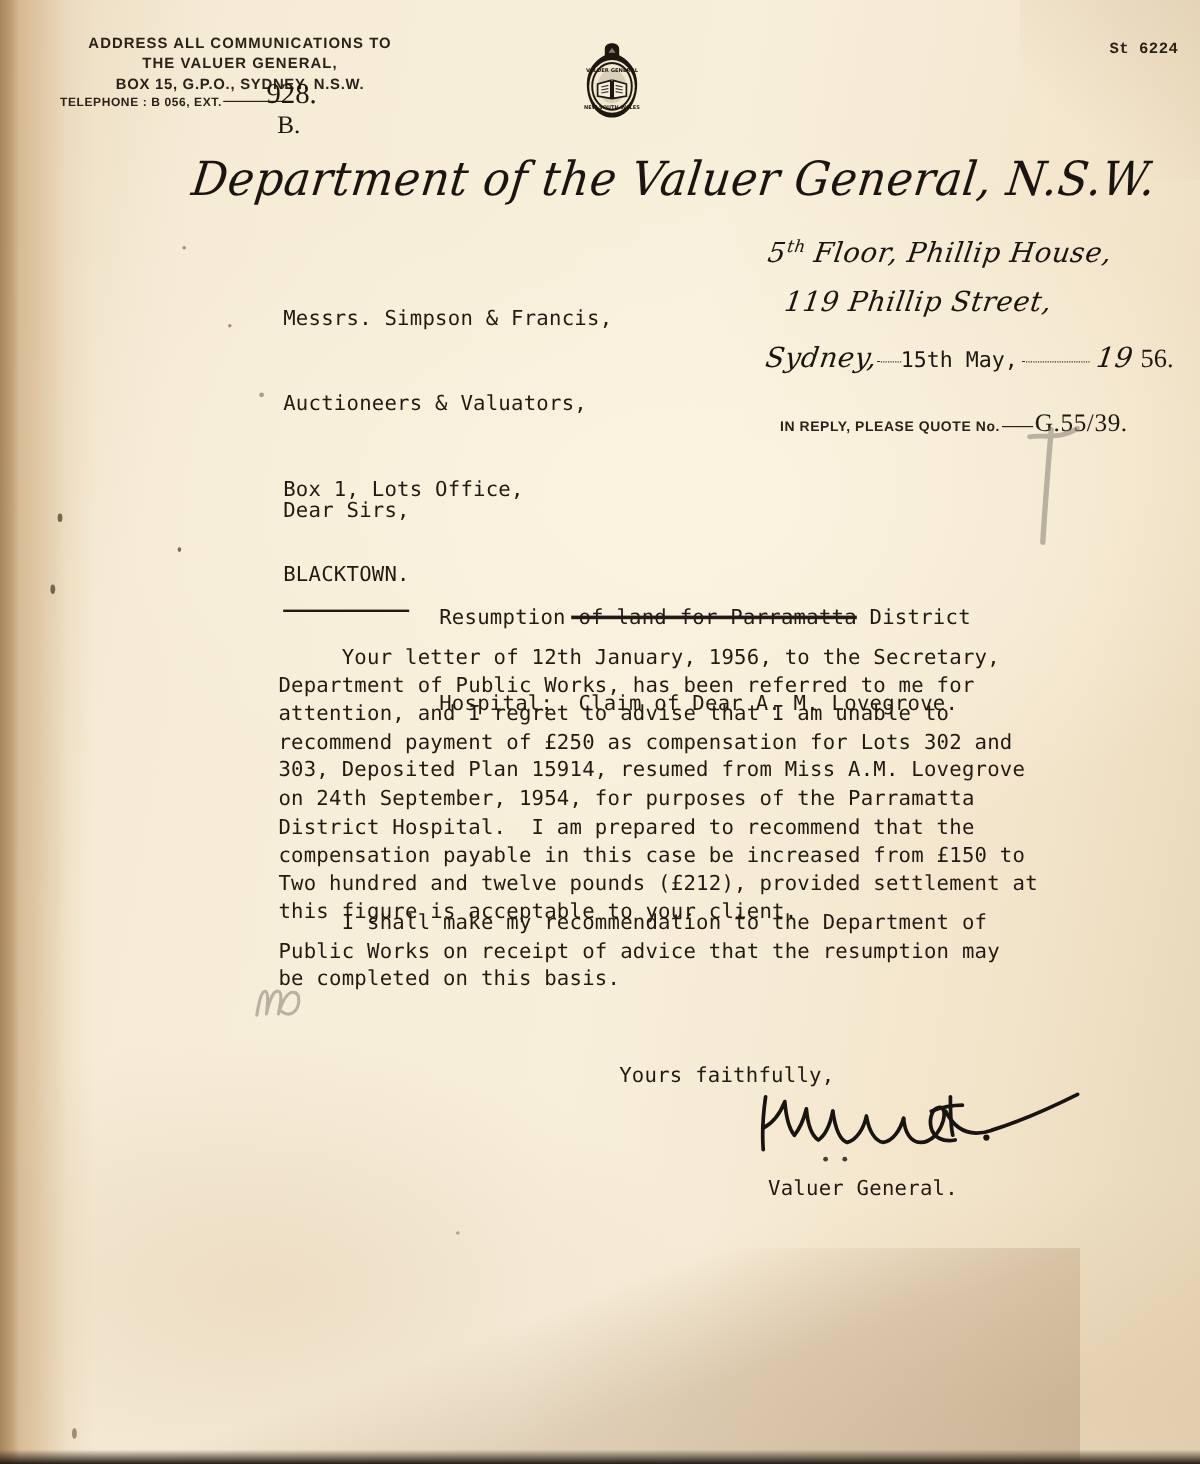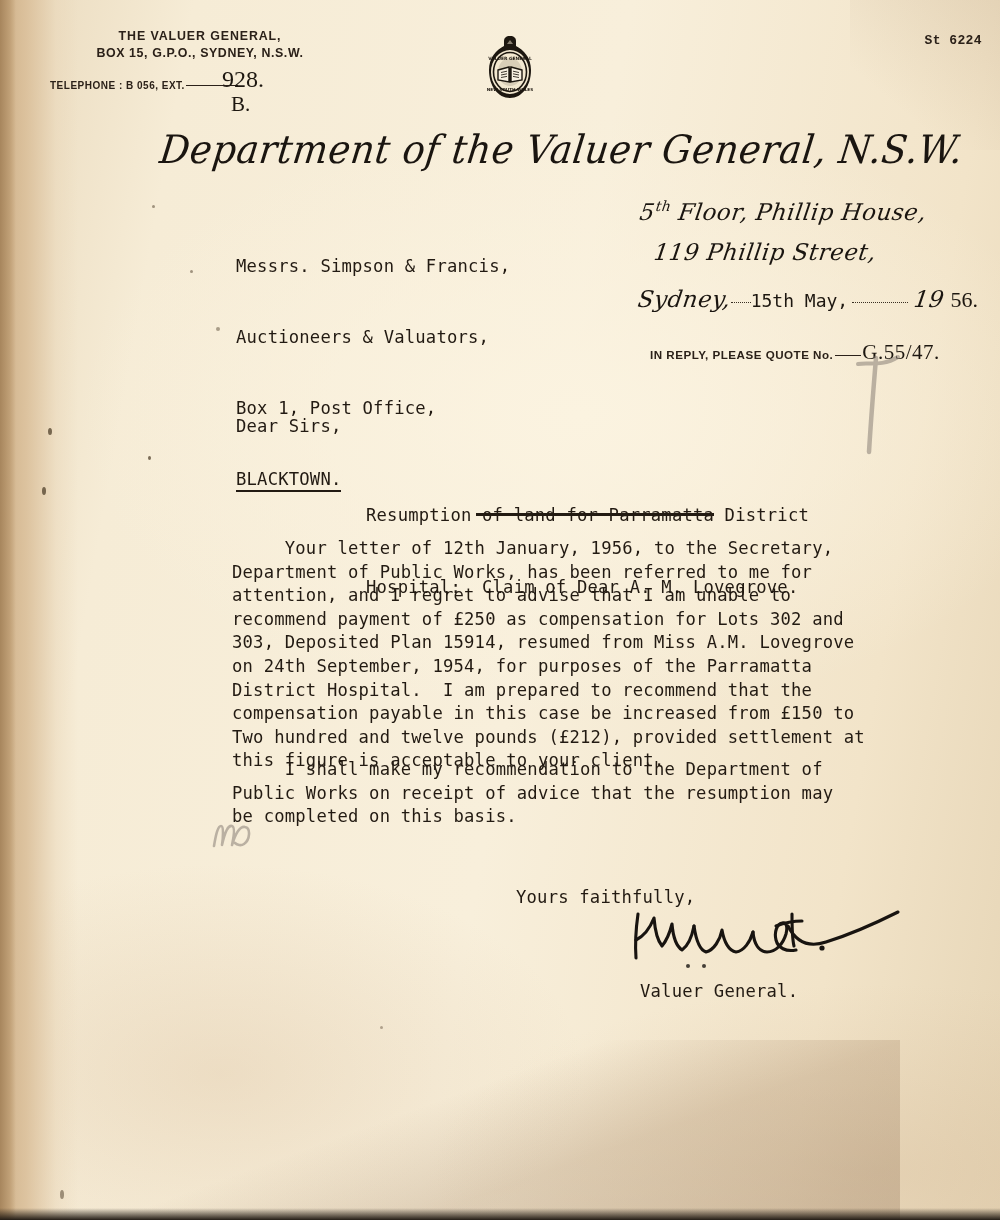--- a/index.html
+++ b/index.html
@@ -133,21 +133,21 @@
   .pencil-tick{position:absolute;left:836px;top:352px;width:80px;height:105px;opacity:.55;}
   .pencil-init{position:absolute;left:208px;top:818px;width:60px;height:34px;opacity:.55;}
 
   
   .tw{
     font-family:"DejaVu Sans Mono","Liberation Mono",monospace;
     color:#221a12;font-size:17.2px;line-height:23.6px;
     letter-spacing:.2px;white-space:pre;
   }
   .addressee{position:absolute;left:236px;top:208px;}
-  .addressee .u{border-bottom:2px solid #221a12;padding-bottom:1px;}
+  .addressee .u{border-bottom:2px solid #221a12;padding-bottom:19px;}
 
   .dear{position:absolute;left:236px;top:415px;}
   .subject{position:absolute;left:366px;top:455px;line-height:24px;}
   .rule-sep{
     position:absolute;left:476px;top:513px;width:238px;height:0;
     border-bottom:3px solid #231b12;
   }
   .para1{position:absolute;left:232px;top:537px;}
   .para2{position:absolute;left:232px;top:758px;}
   .yours{position:absolute;left:516px;top:838px;margin-top:48px;}
@@ -169,20 +169,21 @@
   <div class="spot" style="left:48px;top:428px;width:4px;height:7px;"></div>
   <div class="spot" style="left:42px;top:487px;width:4px;height:8px;"></div>
   <div class="spot" style="left:148px;top:456px;width:3px;height:4px;"></div>
   <div class="spot" style="left:152px;top:205px;width:3px;height:3px;opacity:.5;"></div>
   <div class="spot" style="left:190px;top:270px;width:3px;height:3px;opacity:.5;"></div>
   <div class="spot" style="left:216px;top:327px;width:4px;height:4px;opacity:.45;"></div>
   <div class="spot" style="left:60px;top:1190px;width:4px;height:9px;opacity:.5;"></div>
   <div class="spot" style="left:380px;top:1026px;width:3px;height:3px;opacity:.4;"></div>
 
   <div class="lh">
+    <div>ADDRESS ALL COMMUNICATIONS TO</div>
     <div>THE VALUER GENERAL,</div>
     <div class="l3">BOX 15, G.P.O., SYDNEY, N.S.W.</div>
   </div>
 
   <div class="tel">
     <span>TELEPHONE : B 056, EXT.</span><span class="dots"></span>
   </div>
   <div class="ext-num">928.</div>
   <div class="ext-b">B.</div>
 
@@ -212,35 +213,35 @@
     </g>
     <text x="26" y="26" text-anchor="middle" font-family="DejaVu Sans, sans-serif" font-size="4.4" font-weight="bold" fill="#1d1710">VALUER GENERAL</text>
     <text x="26" y="57" text-anchor="middle" font-family="DejaVu Sans, sans-serif" font-size="4.2" font-weight="bold" fill="#1d1710">NEW SOUTH WALES</text>
   </svg>
 
   <div class="script dept-title">Department of the Valuer General, N.S.W.</div>
 
   <div class="tw addressee">
     <div>Messrs. Simpson &amp; Francis,</div>
     <div>Auctioneers &amp; Valuators,</div>
-    <div>Box 1, Post Office,</div>
+    <div>Box 1, Lots Office,</div>
     <div><span class="u">BLACKTOWN.</span></div>
   </div>
 
   <div class="addr-right">
     <div class="script ar1"><span>5</span><span class="sup">th</span><span> Floor, Phillip House,</span></div>
     <div class="script ar2">119 Phillip Street,</div>
   </div>
 
   <div class="datewrap">
     <span class="script dw-city">Sydney,</span><span class="dw-fill"></span><span class="dw-typed">15th May,</span><span class="dw-fill2"></span><span class="script dw-19">19</span><span class="dw-56">56.</span>
   </div>
 
   <div class="quote-line">
-    <span>IN REPLY, PLEASE QUOTE No.</span><span class="ql-rule"></span><span class="ql-ref">G.55/47.</span>
+    <span>IN REPLY, PLEASE QUOTE No.</span><span class="ql-rule"></span><span class="ql-ref">G.55/39.</span>
   </div>
 
   <svg class="pencil-tick" viewBox="0 0 80 105">
     <path d="M22 12 C32 10 46 15 62 5" stroke="#8a8077" stroke-width="4" fill="none" stroke-linecap="round"></path>
     <path d="M40 6 C38 30 35 66 33 100" stroke="#8a8077" stroke-width="4.5" fill="none" stroke-linecap="round"></path>
   </svg>
 
   <div class="tw dear">Dear Sirs,</div>
 
   <div class="tw subject">

